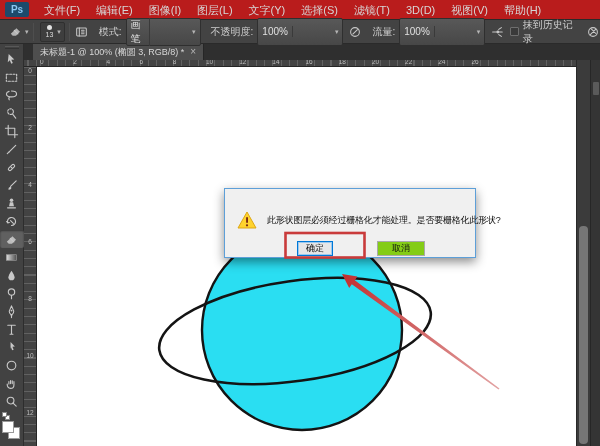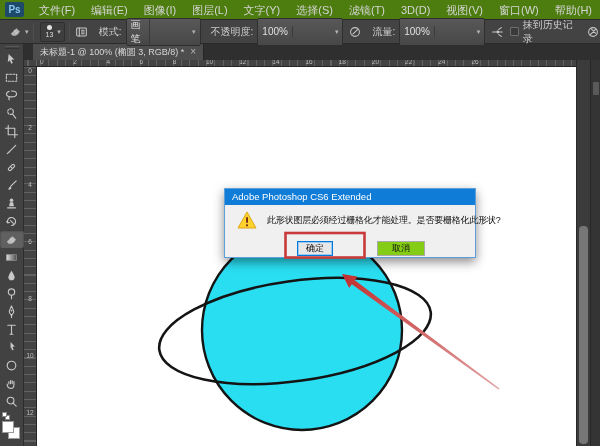--- a/index.html
+++ b/index.html
@@ -1,20 +1,20 @@
 <!DOCTYPE html>
 <html><head>
 <meta charset="utf-8">
 <style>
   * { margin:0; padding:0; box-sizing:border-box; }
   html,body { width:600px; height:446px; overflow:hidden; }
   body { position:relative; background:#3a3a3a; font-family:"Liberation Sans", sans-serif; -webkit-font-smoothing:antialiased; }
 
   
-  .menu-bar { position:absolute; left:0; top:0; width:600px; height:20px; background:#4d7c0f; border-bottom:1px solid #2a2a2a; display:flex; align-items:center; z-index:5; }
+  .menu-bar { position:absolute; left:0; top:0; width:600px; height:20px; background:#b91c1c; border-bottom:1px solid #2a2a2a; display:flex; align-items:center; z-index:5; }
   .ps-logo { width:24px; height:15px; margin:0 7px 0 5px; background:#1d4a6b; color:#8cc8f2; font-size:10px; font-weight:bold; border-radius:2px; display:flex; align-items:center; justify-content:center; }
   .menu-item { font-size:11px; color:#d6d6d6; padding:0 8px; line-height:20px; white-space:nowrap; cursor:default; }
 
   
   .options-bar { position:absolute; left:0; top:20px; width:600px; height:24px; background:#434343; border-bottom:1px solid #2a2a2a; display:flex; align-items:center; font-size:10px; color:#cfcfcf; z-index:5; }
   .ob-sep { width:1px; height:18px; background:#363636; border-right:1px solid #4e4e4e; margin:0 4px; }
   .ob-icon { display:flex; align-items:center; justify-content:center; }
   .caret { font-size:7px; color:#b5b5b5; margin-left:2px; }
   .dropdown { display:inline-flex; align-items:center; height:17px; background:linear-gradient(#585858,#474747); border:1px solid #2f2f2f; border-radius:2px; padding:13px 4px; margin-left:4px; color:#e0e0e0;gap:39px; }
   .dropdown .val { padding-right:4px; border-right:1px solid #3a3a3a; }
@@ -85,21 +85,20 @@
 
   <span class="menu-item">文件(F)</span>
       <span class="menu-item">编辑(E)</span>
       <span class="menu-item">图像(I)</span>
       <span class="menu-item">图层(L)</span>
       <span class="menu-item">文字(Y)</span>
       <span class="menu-item">选择(S)</span>
       <span class="menu-item">滤镜(T)</span>
       <span class="menu-item">3D(D)</span>
       <span class="menu-item">视图(V)</span>
-      <span class="menu-item">窗口(W)</span>
       <span class="menu-item">帮助(H)</span>
     </div>
 </div>
 
 <div class="options-bar">
   <span class="ob-icon" style="margin-left:8px">
     <svg width="15" height="15" viewBox="0 0 16 16">
         <path class="tfill" d="M3 10.5L9 4.5l3.8 3.8-4.3 4.2H5z" opacity=".85"></path>
         <path class="ticon" d="M6.7 6.8l3.8 3.8" stroke="#555"></path>
       </svg>
@@ -329,21 +328,20 @@
 </svg>
 
 <div class="scrollbar-v">
   <div class="sb-thumb"></div>
 </div>
 <div class="dock-strip">
   <div class="dock-btn"></div>
 </div>
 
 <div class="dialog">
-  <div class="dlg-title" style="background: rgb(15, 124, 215);">Adobe Photoshop CS6 Extended</div>
   <span class="dlg-warning">
     <svg width="20" height="18" viewBox="0 0 20 18">
         <path d="M10 1L19 17H1z" fill="#ffd32e" stroke="#dda614" stroke-width="1"></path>
         <rect x="9.1" y="6" width="1.9" height="6" rx="0.9" fill="#7a2b16"></rect>
         <circle cx="10" cy="14.3" r="1.15" fill="#7a2b16"></circle>
       </svg>
   </span>
   <div class="dlg-msg">此形状图层必须经过栅格化才能处理。是否要栅格化此形状?</div>
   <div class="btn btn-ok">确定</div>
   <div class="btn btn-cancel">取消</div>

